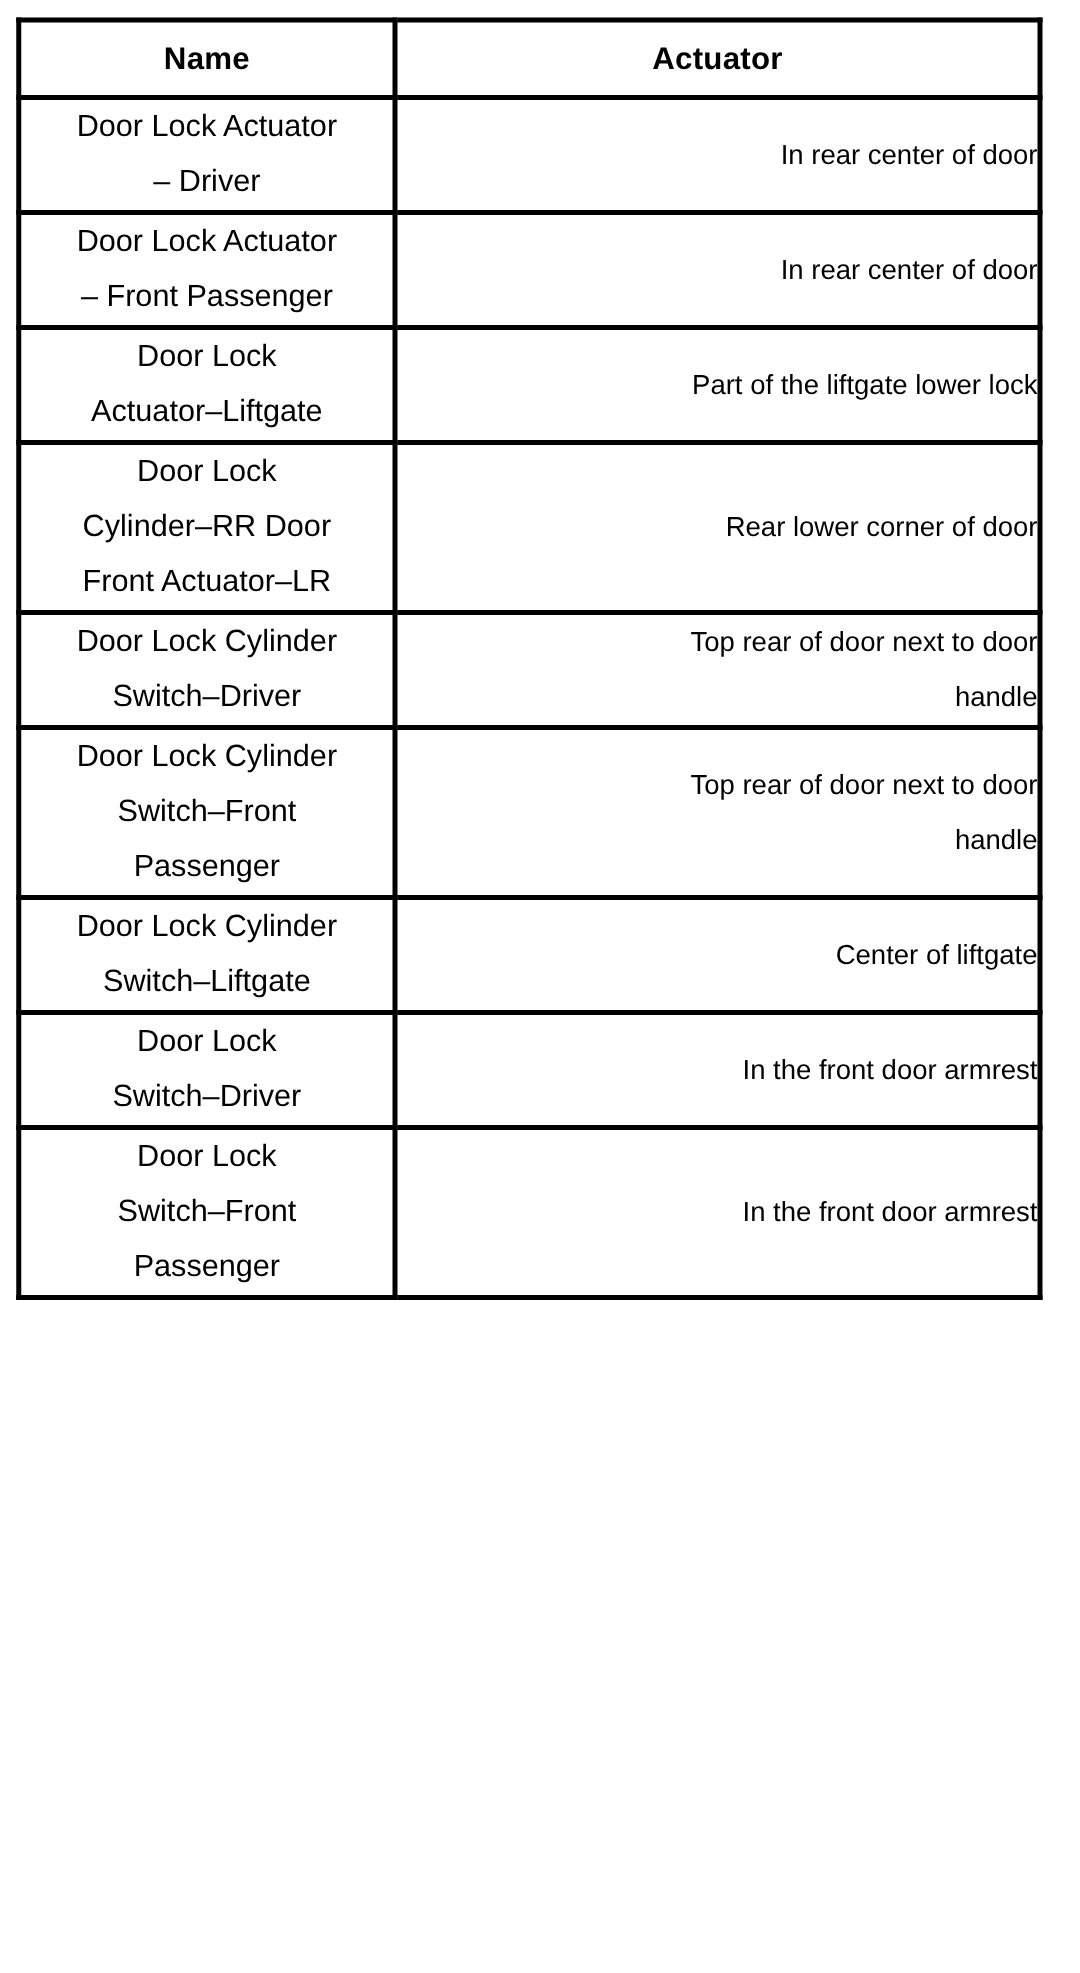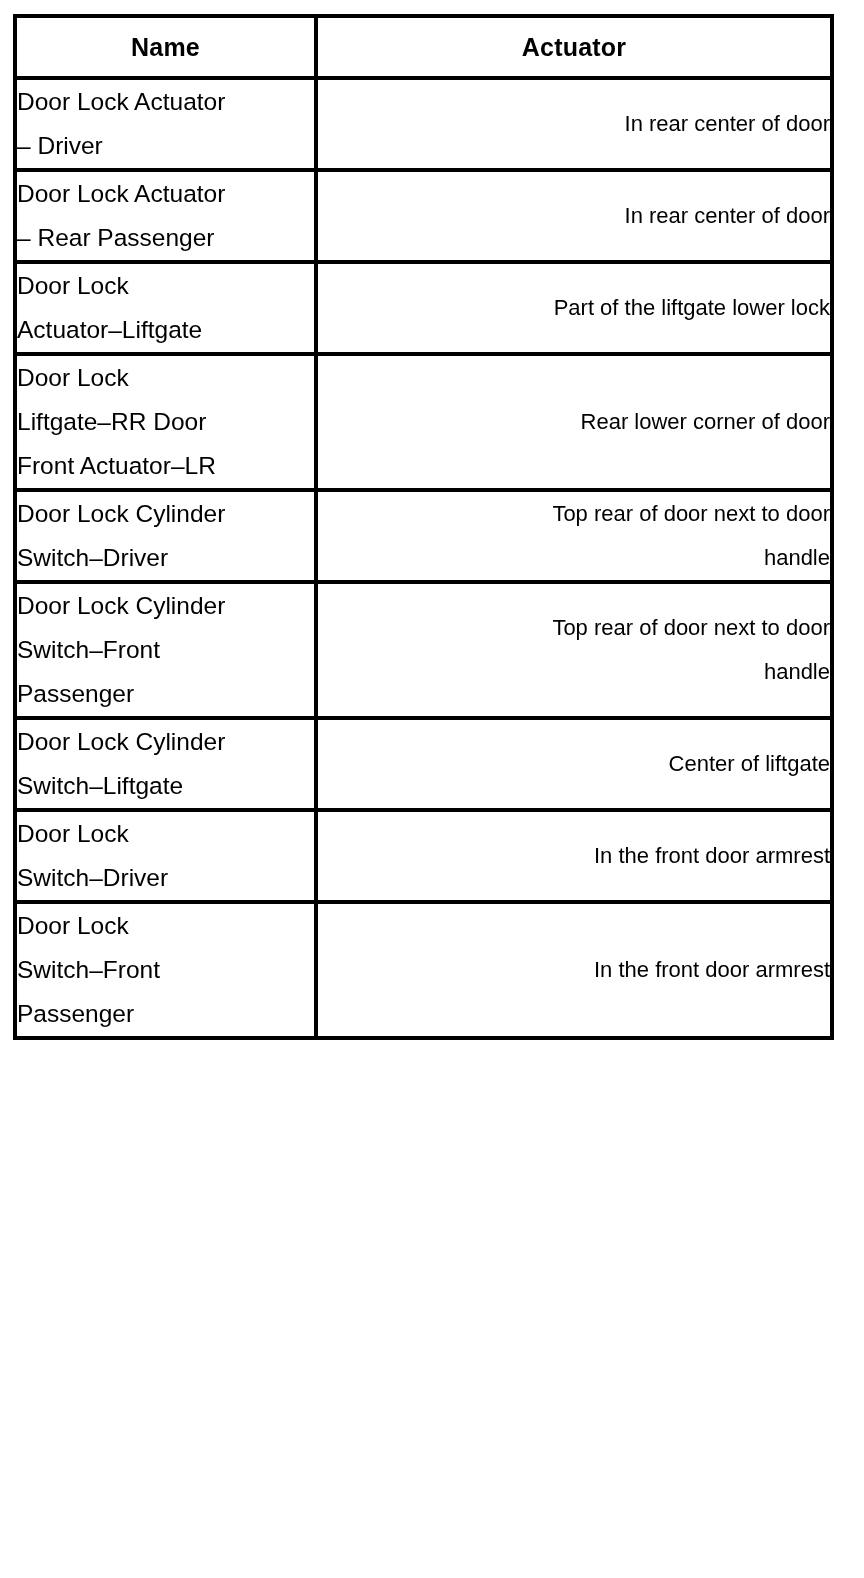--- a/index.html
+++ b/index.html
@@ -47,20 +47,21 @@
   .component-table thead th {
     height: 58px;
     font-size: 25px;
     font-weight: bold;
     text-align: center;
     letter-spacing: 0.2px;
   }
 
   
   .cell-name {
+    text-align: center;
     font-size: 24.5px;
     line-height: 44px;
     padding: 14px 10px;
   }
   .cell-loc {
     text-align: right;
     font-size: 22px;
     line-height: 44px;
     padding: 14px 16px;
   }
@@ -95,41 +96,41 @@
           <span class="line">– Driver</span>
         </td>
         <td class="cell-loc">
           <span class="line">In rear center of door</span>
         </td>
       </tr>
 
       <tr>
         <td class="cell-name">
           <span class="line">Door Lock Actuator</span>
-          <span class="line">– Rear Passenger</span>
+          <span class="line">– Front Passenger</span>
         </td>
         <td class="cell-loc">
           <span class="line">In rear center of door</span>
         </td>
       </tr>
 
       <tr>
         <td class="cell-name">
           <span class="line">Door Lock</span>
           <span class="line">Actuator–Liftgate</span>
         </td>
         <td class="cell-loc">
           <span class="line">Part of the liftgate lower lock</span>
         </td>
       </tr>
 
       <tr>
         <td class="cell-name">
           <span class="line">Door Lock</span>
-          <span class="line">Liftgate–RR Door</span>
+          <span class="line">Cylinder–RR Door</span>
           <span class="line">Front Actuator–LR</span>
         </td>
         <td class="cell-loc">
           <span class="line">Rear lower corner of door</span>
         </td>
       </tr>
 
       <tr>
         <td class="cell-name">
           <span class="line">Door Lock Cylinder</span>

